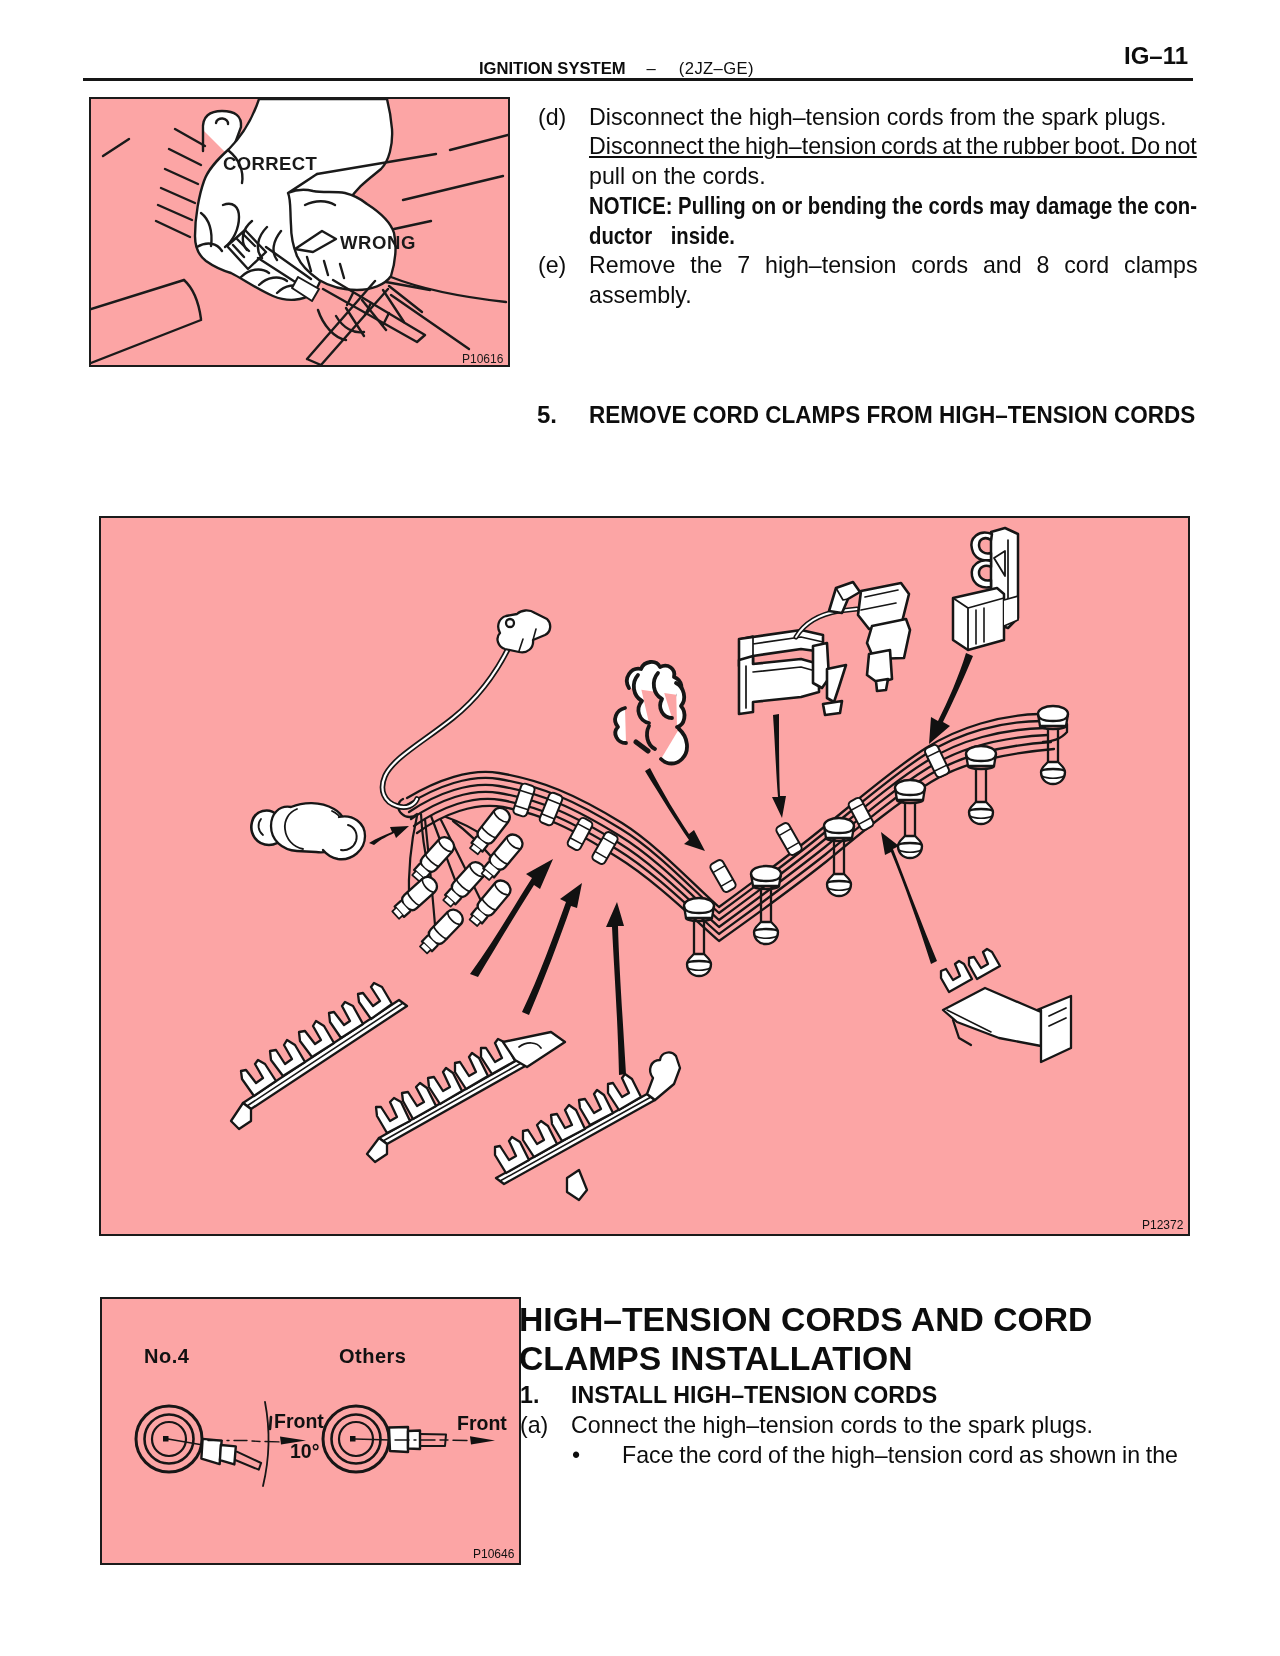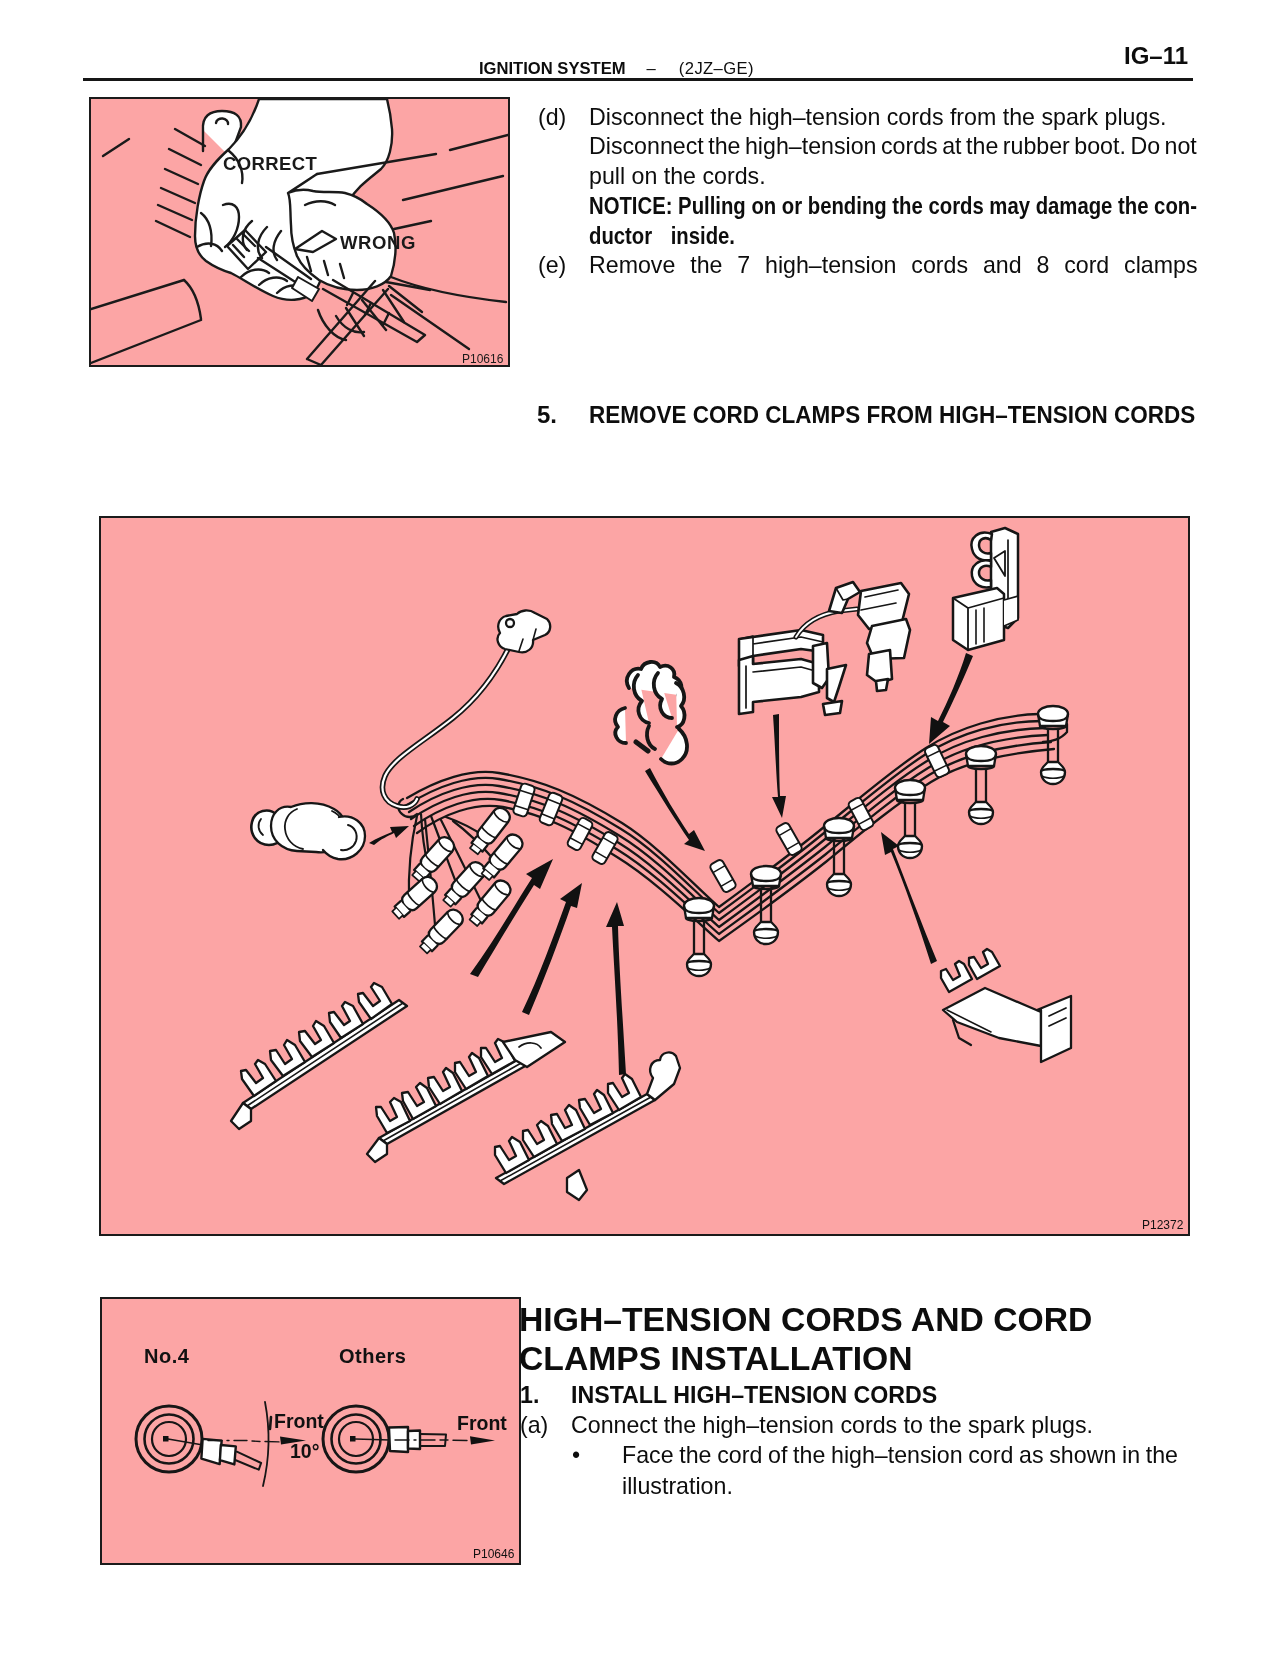--- a/index.html
+++ b/index.html
@@ -319,41 +319,41 @@
   <path d="M293,141 L333,141 M338,141 L346,141 M351,141.3 L368,141.6" stroke-width="1.4" stroke-dasharray="14 5 2 5"></path>
   <path d="M368,137.3 L393,141.5 L369,145.5" fill="#111" stroke="none"></path>
   <text x="355" y="131" font-size="19.5" font-weight="bold" fill="#111" stroke="none">Front</text>
   <text x="371" y="259" font-size="12" fill="#111" stroke="none">P10646</text>
 </svg>
 </div>
 
 <div class="abs" id="t1">
   <div class="p"><span class="mk">(d)</span>Disconnect the high–tension cords from the spark plugs.</div>
   <div class="p">
-      <div style="word-spacing:-1.93px;white-space:nowrap;">Disconnect the high–tension cords at the rubber boot. Do not</div>
+      <div style="word-spacing:-1.93px;white-space:nowrap;text-decoration:underline;">Disconnect the high–tension cords at the rubber boot. Do not</div>
       <div>pull on the cords.</div>
     </div>
   <div class="p b">
       <div style="transform:scaleX(0.8755);transform-origin:0 0;width:695px;white-space:nowrap;">
         <div>NOTICE: Pulling on or bending the cords may damage the con-</div>
         <div style="word-spacing:14.7px;">ductor inside.</div>
       </div>
     </div>
   <div class="p">
       <span class="mk">(e)</span>
       <div style="word-spacing:8.4px;white-space:nowrap;">Remove the 7 high–tension cords and 8 cord clamps</div>
+      <div>assembly.</div>
     </div>
 </div>
 
 <div class="abs" id="h5">5.<span class="tx">REMOVE CORD CLAMPS FROM HIGH–TENSION CORDS</span></div>
 
 <div class="abs" id="t2">
   <h1>HIGH–TENSION CORDS AND CORD<br>CLAMPS INSTALLATION</h1>
   <div class="sub">
     <div class="p b"><span class="mk">1.</span>INSTALL HIGH–TENSION CORDS</div>
     <div class="p"><span class="mk">(a)</span>Connect the high–tension cords to the spark plugs.</div>
     <div class="p" style="padding-left:103px;">
         <span class="mk" style="left:53px;">•</span>
         <div style="word-spacing:-0.73px;white-space:nowrap;">Face the cord of the high–tension cord as shown in the</div>
-        <div>illustration.</div>
       </div>
   </div>
 </div>
 
 </body></html>

